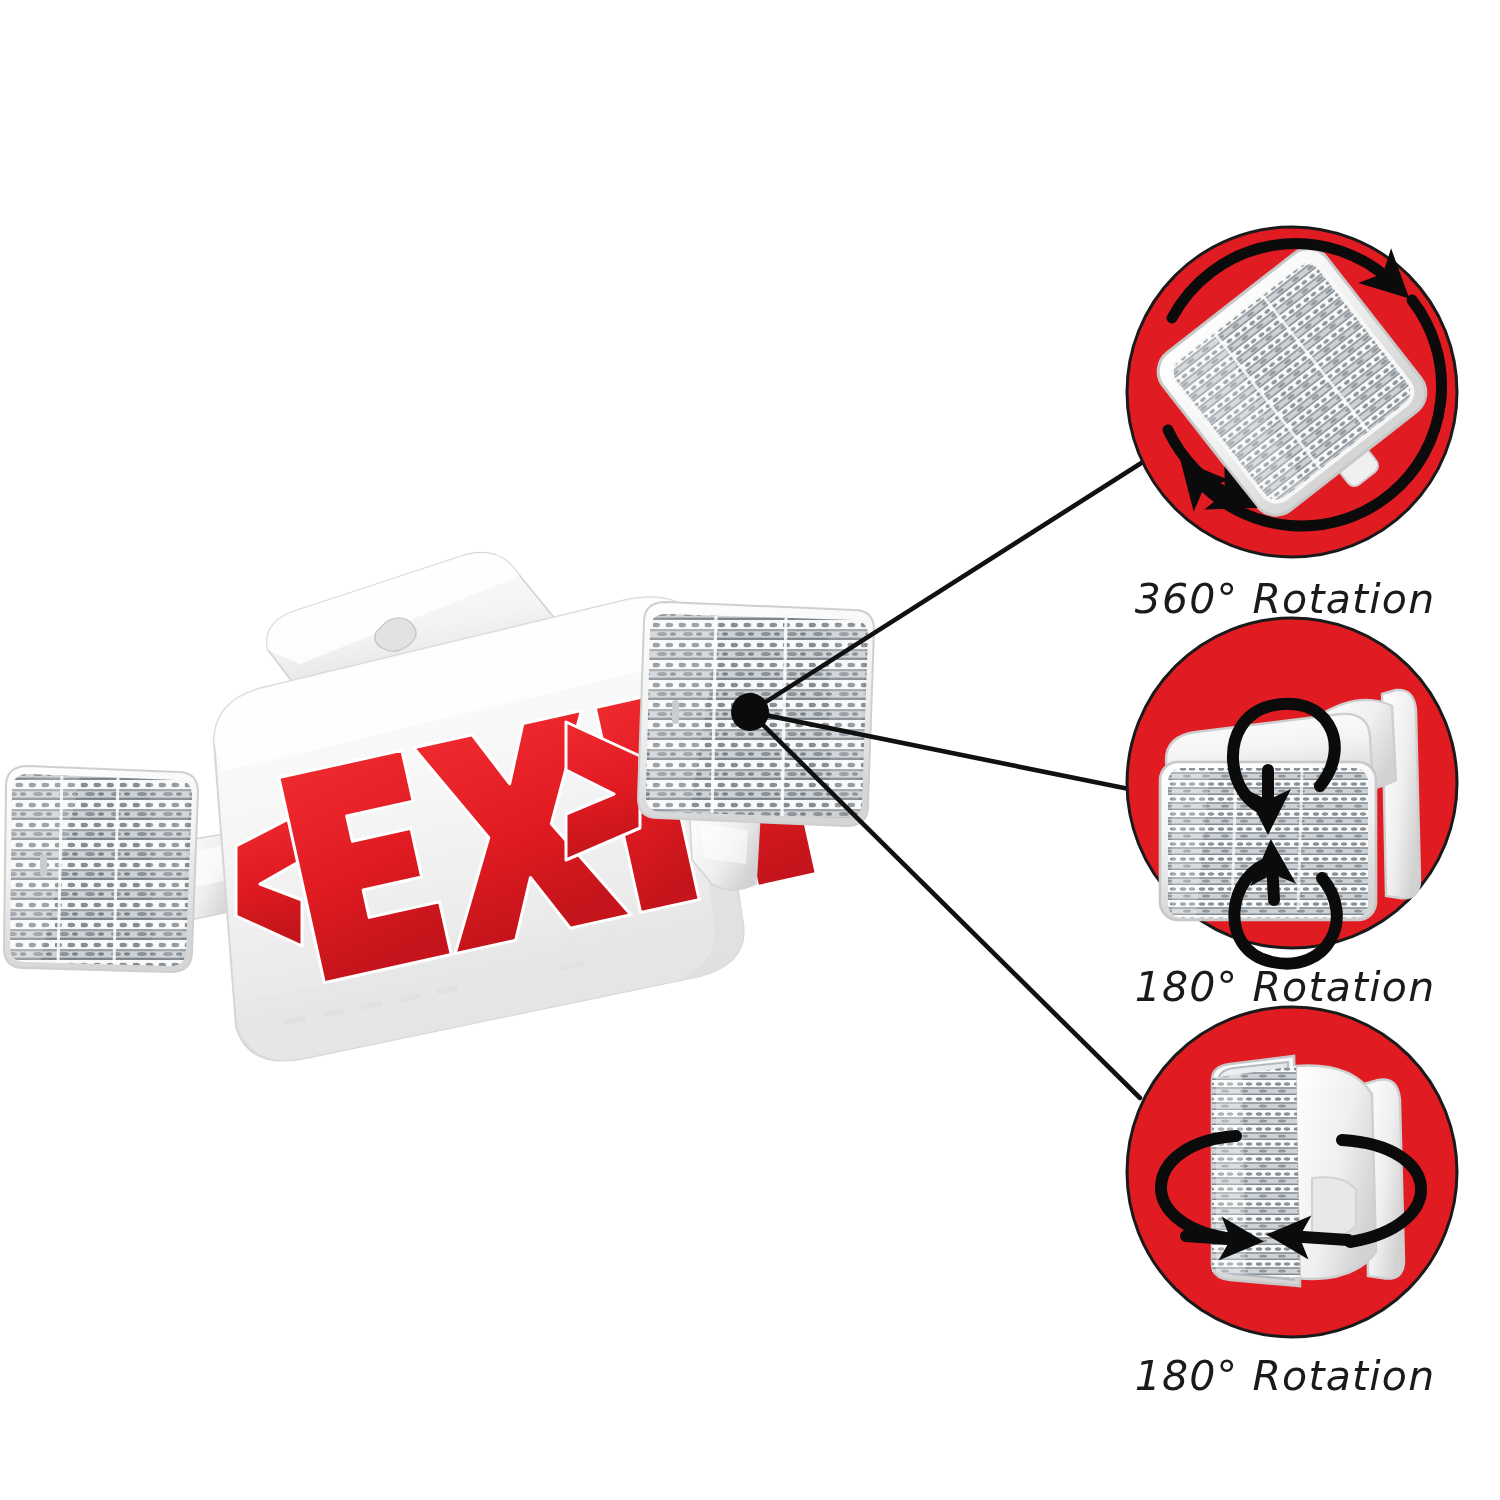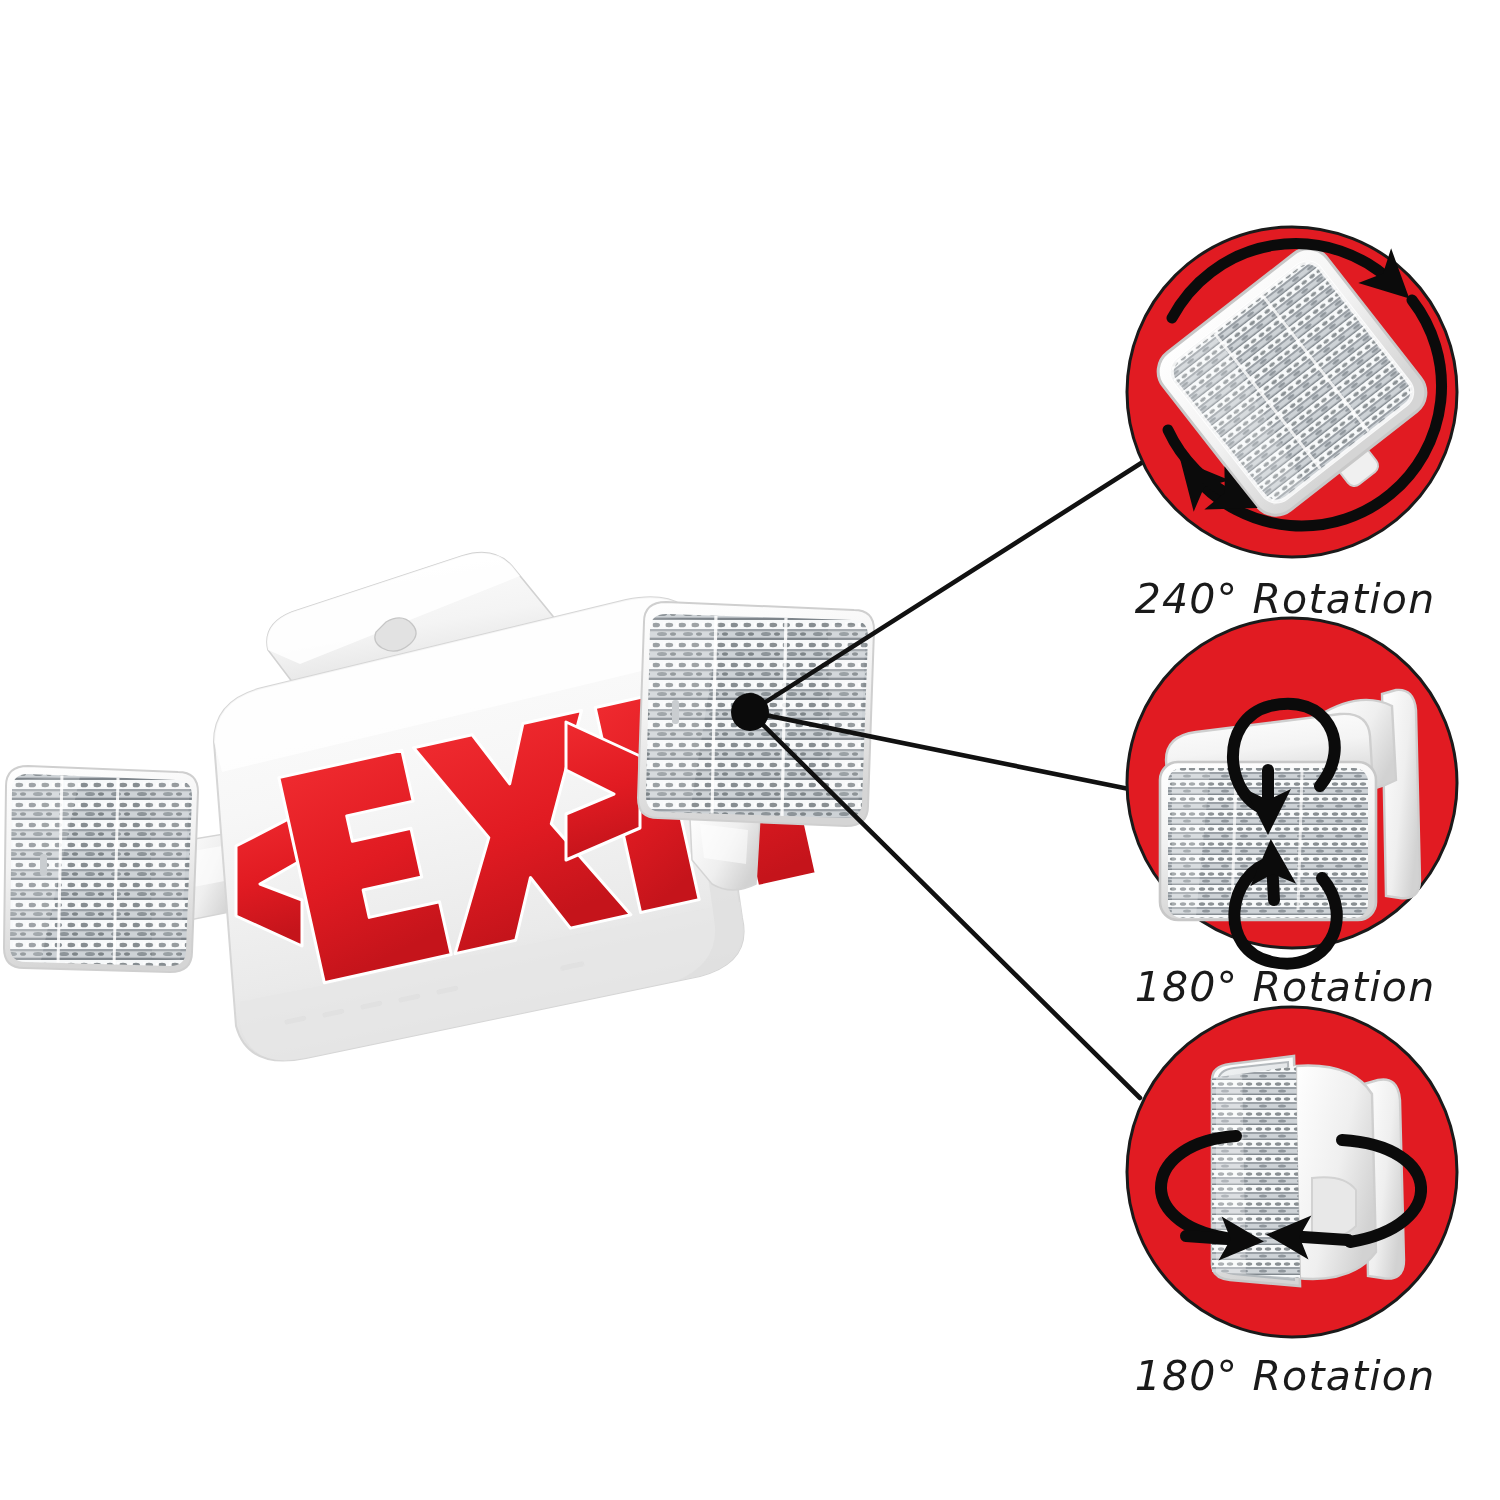--- a/index.html
+++ b/index.html
@@ -363,19 +363,19 @@
     </g>
 
     <g fill="none" stroke="#0B0B0B" stroke-width="12" stroke-linecap="round">
       <path d="M1236,1136 C1144,1142 1132,1222 1226,1238"></path>
       <path d="M1186,1236 L1242,1240" marker-end="url(#arrC)"></path>
       <path d="M1342,1140 C1444,1146 1448,1226 1350,1242"></path>
       <path d="M1348,1240 L1288,1236" marker-end="url(#arrC)"></path>
     </g>
   </svg>
 
-  <div class="callout-label" id="label-1">240° Rotation</div>
+  <div class="callout-label" id="label-1">360° Rotation</div>
 
   <div class="callout-label" id="label-2">180° Rotation</div>
 
   <div class="callout-label" id="label-3">180° Rotation</div>
 
 </div>
 
 </body></html>

